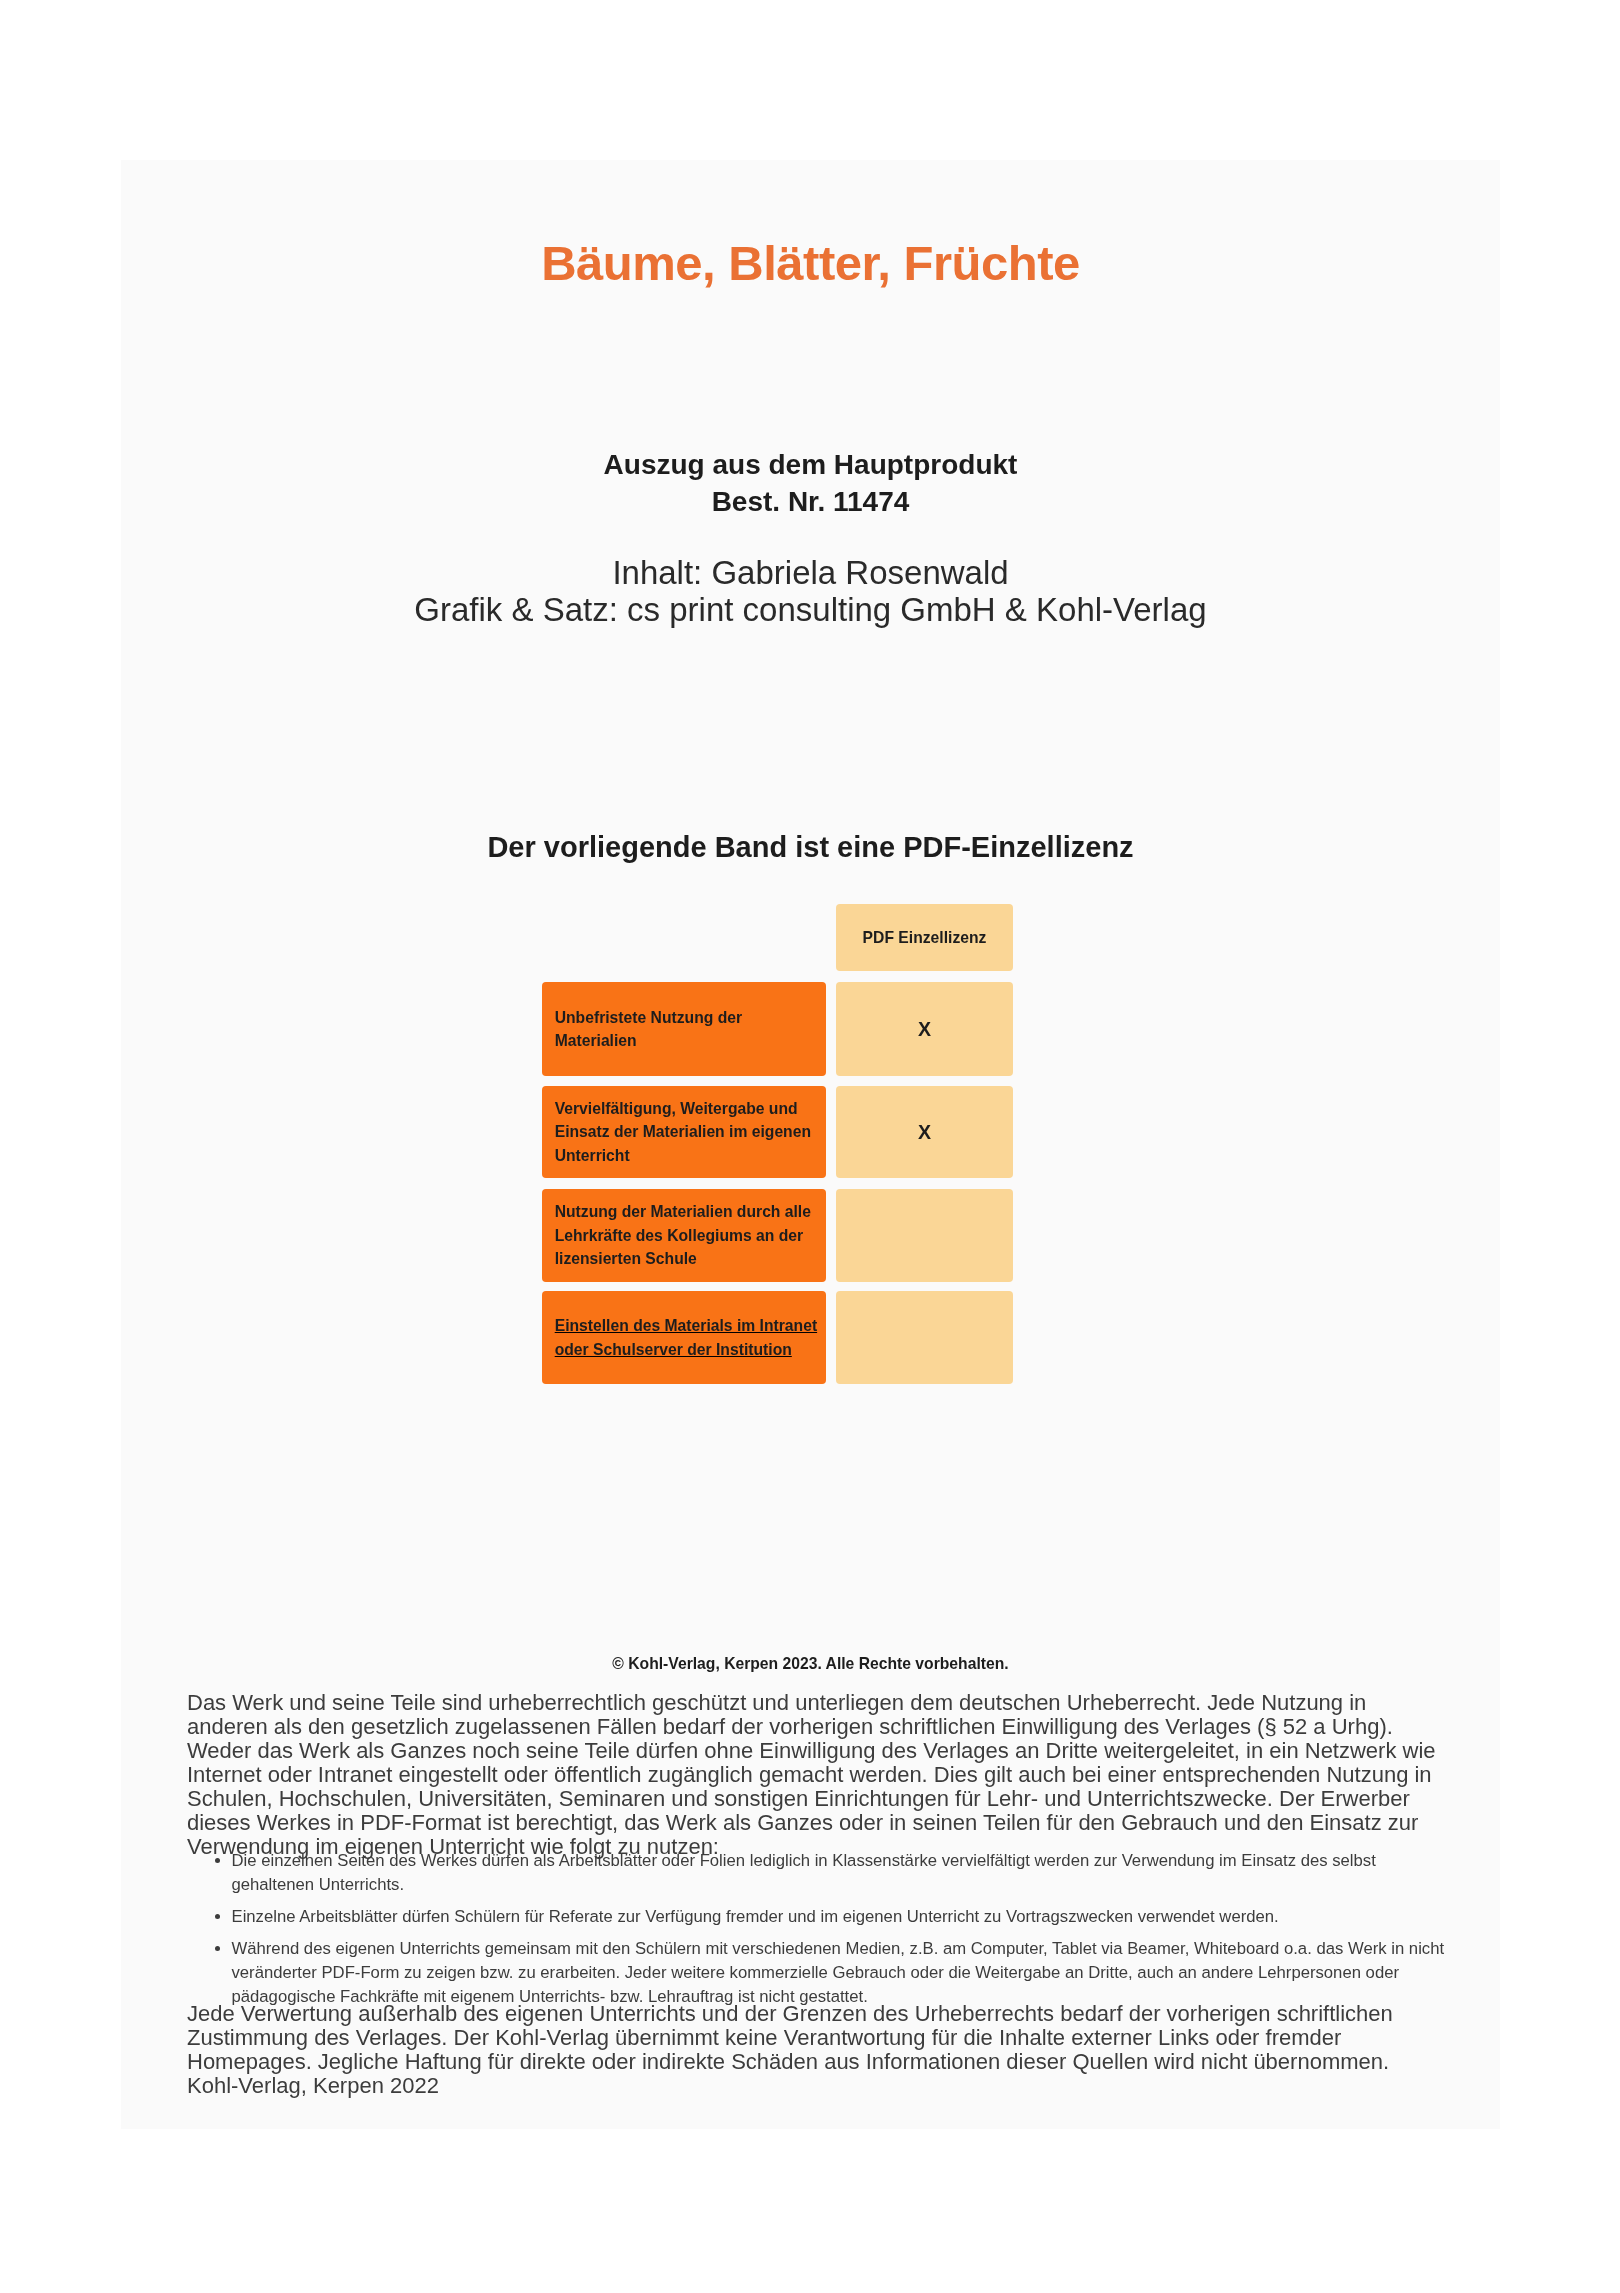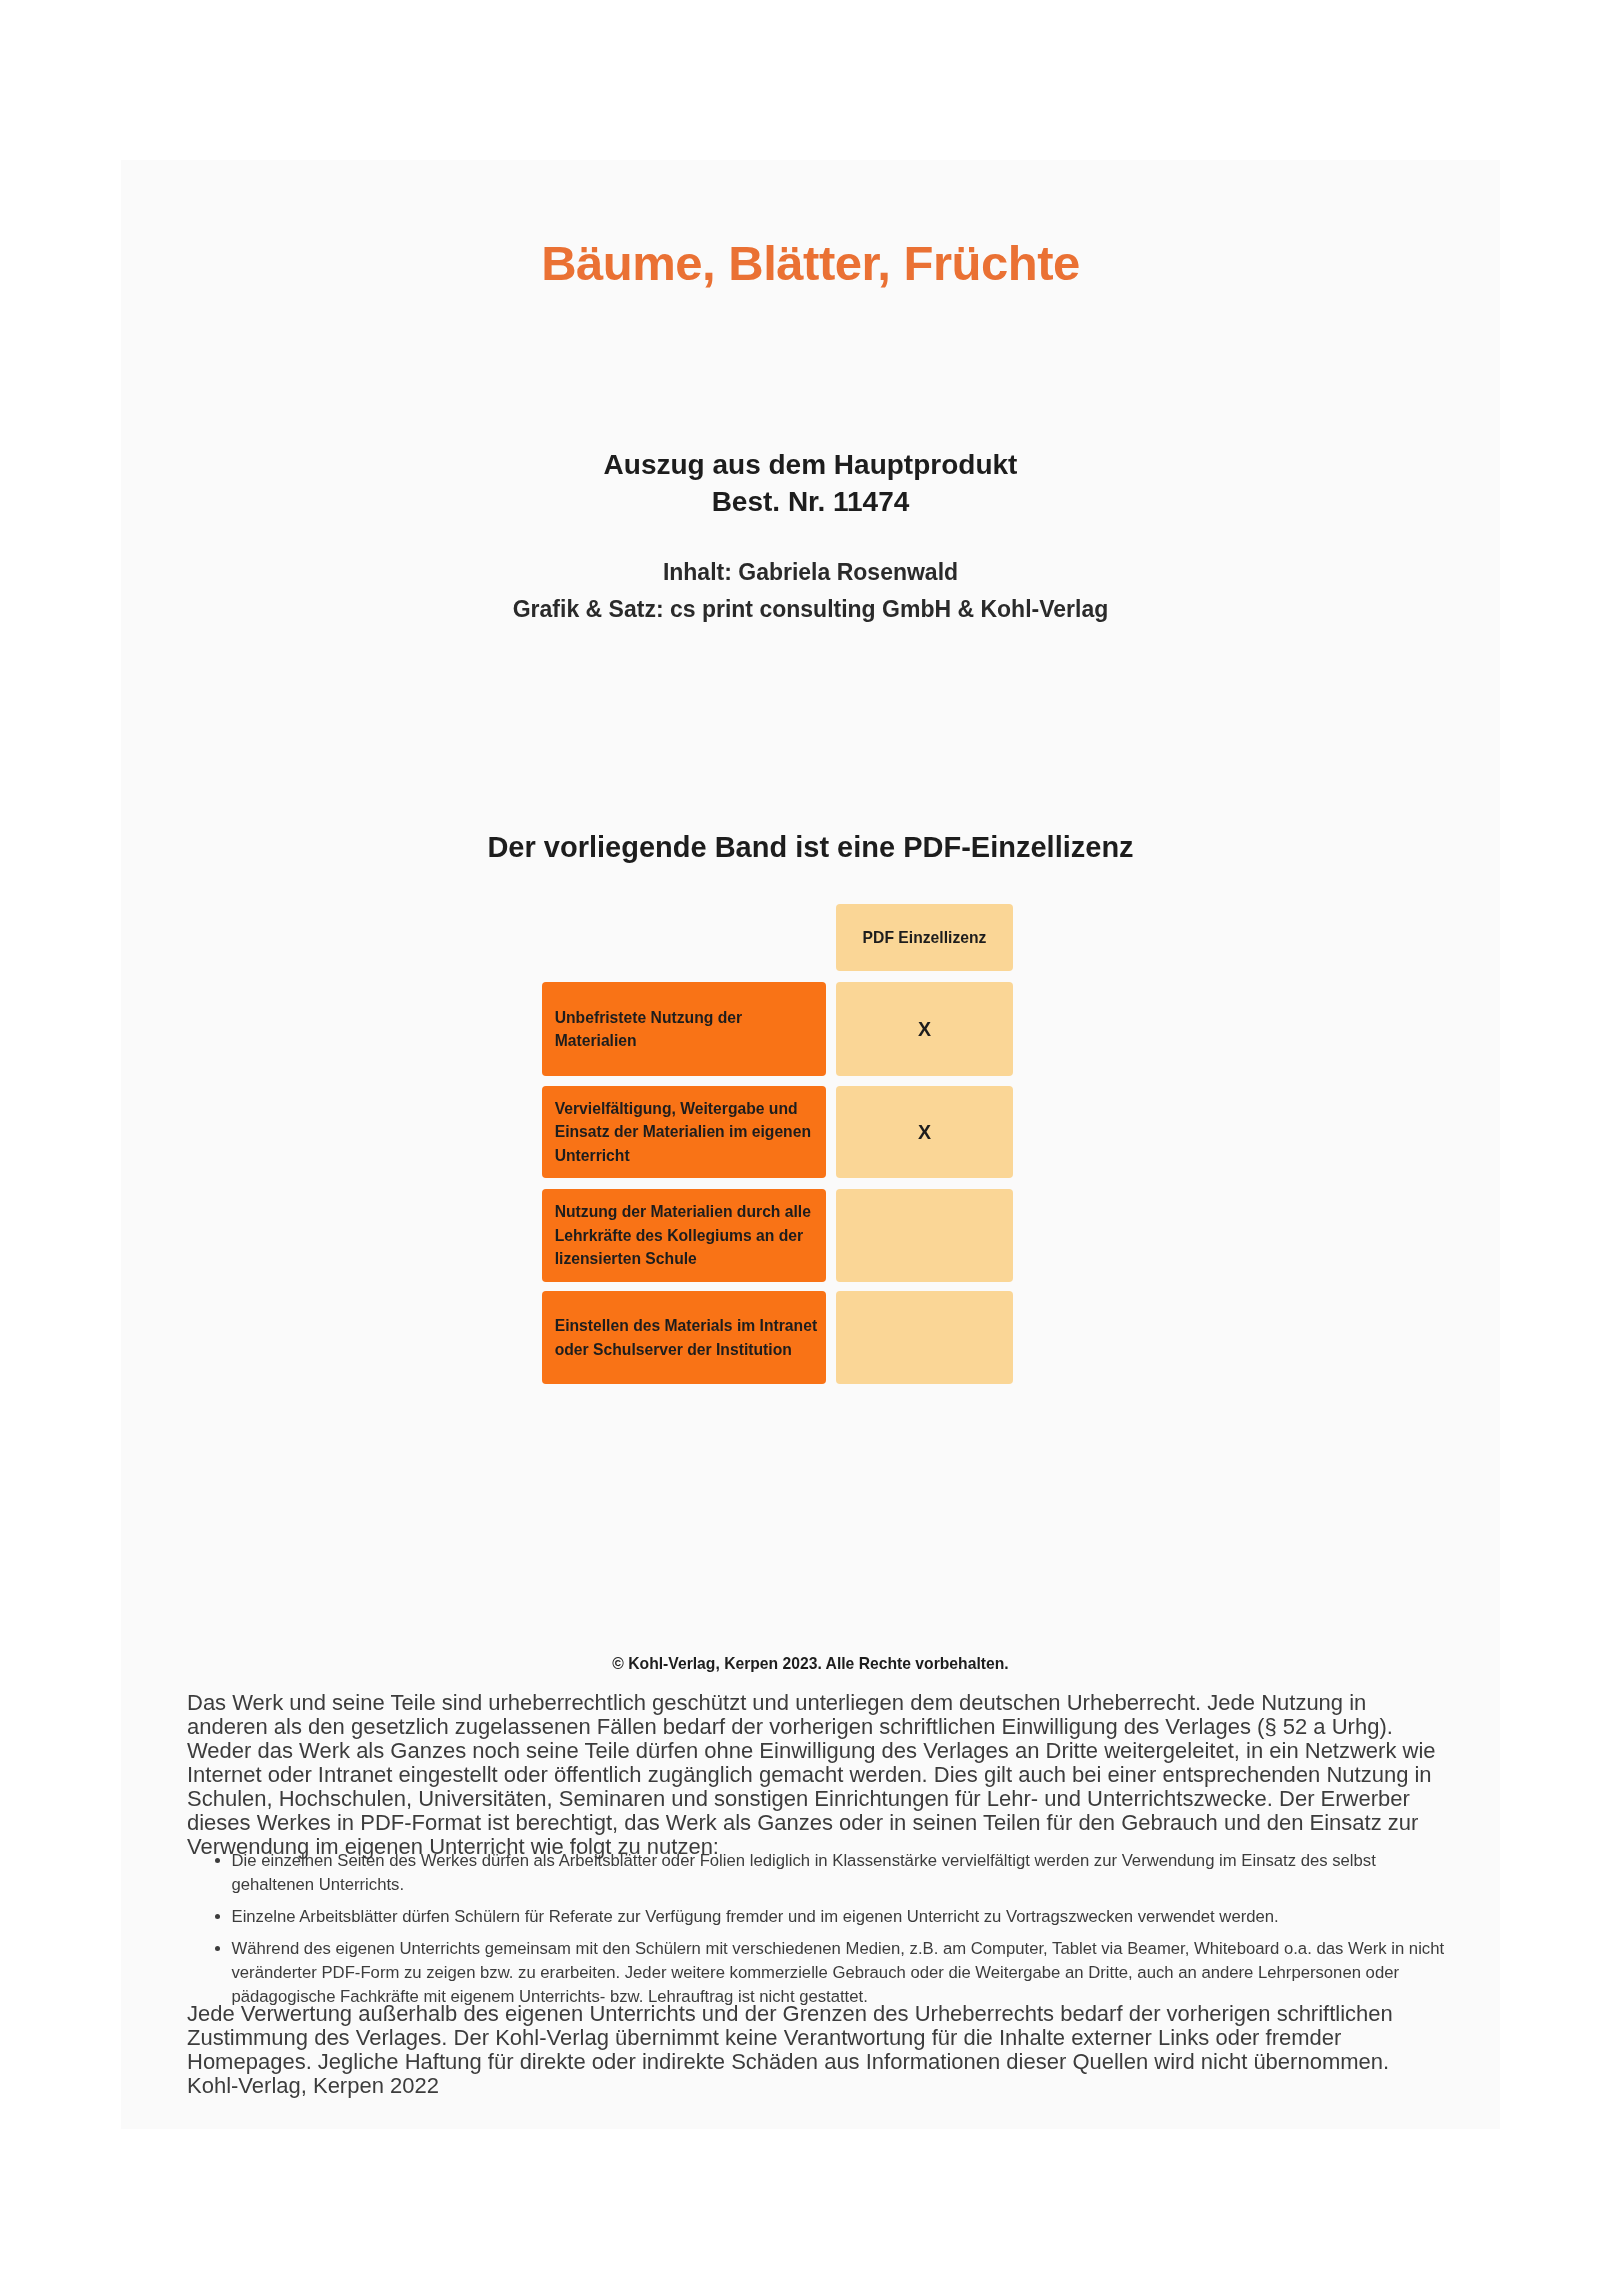--- a/index.html
+++ b/index.html
@@ -26,21 +26,21 @@
   }
   .subtitle{
     position:absolute;top:286px;left:0;right:0;
     text-align:center;
     font-size:28px;font-weight:bold;
     color:#1d1d1d;line-height:37px;
   }
   .credits{
     position:absolute;top:394px;left:0;right:0;
     text-align:center;
-    font-size:23px;font-weight:bold;
+    font-size:33px;font-weight:normal;
     color:#2a2a2a;line-height:37px;
   }
   .license-heading{
     position:absolute;top:671px;left:0;right:0;
     text-align:center;
     font-size:29px;font-weight:bold;
     color:#1d1d1d;margin:0;
   }
   
   .lt-header{
@@ -61,21 +61,21 @@
   }
   .lt-row-value{
     position:absolute;left:715px;width:177px;
     background:#fad696;border-radius:3.9px;
     display:flex;align-items:center;justify-content:center;
     font-size:19.6px;font-weight:bold;color:#1d1d1d;
   }
   .r1{top:822px;height:94px;}
   .r2{top:926px;height:92px;}
   .r3{top:1029px;height:93px;}
-  .r4{top:1131px;height:93px;}
+  .r4{top:1131px;height:93px;text-decoration:underline;}
   
   .copyright-line{
     position:absolute;top:1495px;left:0;right:0;
     text-align:center;
     font-size:15.7px;font-weight:bold;color:#1d1d1d;
   }
   .legal-par{
     position:absolute;left:66px;width:1259px;
     font-size:22px;line-height:24px;color:#3c3c3c;margin:0;
   }

